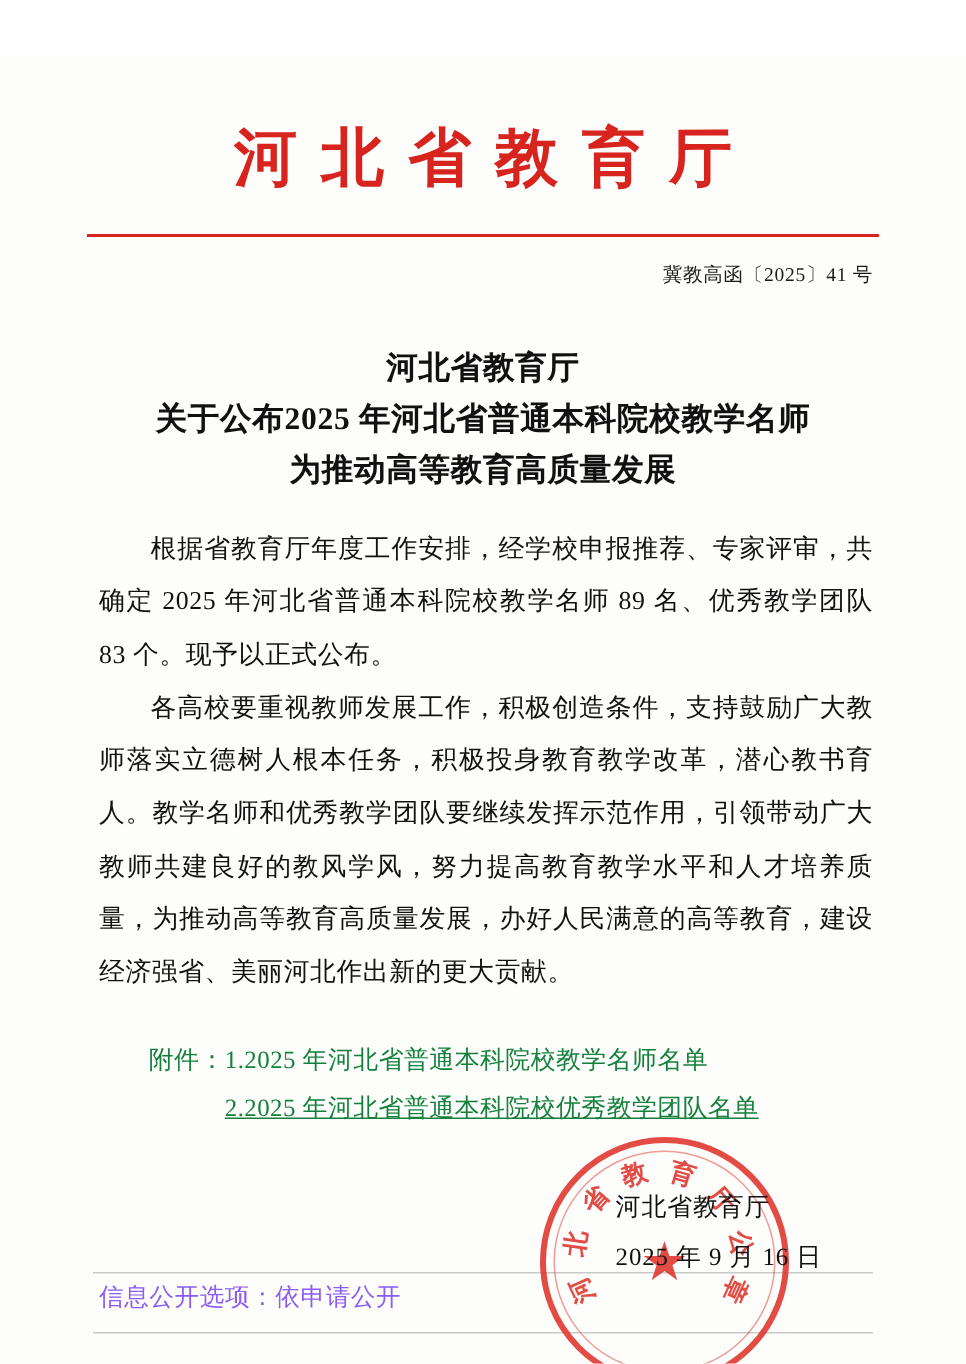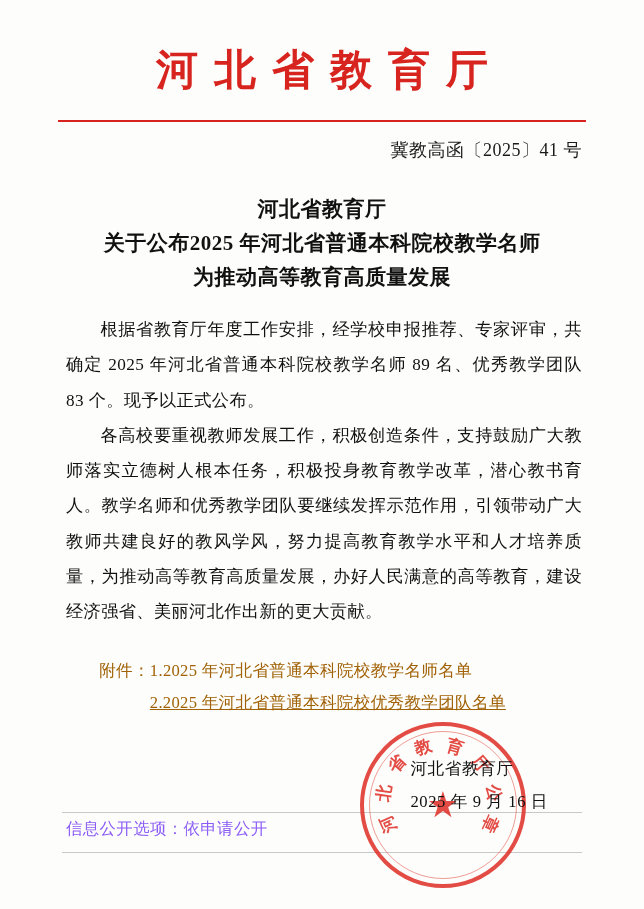--- a/index.html
+++ b/index.html
@@ -12,20 +12,21 @@
     height: 909px;
     position: relative;
     font-family: "Liberation Serif", "DejaVu Serif", serif;
     color: #1a1a1a;
     overflow: hidden;
   }
   .page {
     position: absolute;
     inset: 0;
     background: #fdfdfb;
+    margin-top: 36px;
   }
 
   
   .masthead {
     position: absolute;
     top: 46px;
     left: 0;
     right: 0;
     text-align: center;
   }
@@ -46,21 +47,21 @@
     right: 58px;
     height: 2px;
     background: #d8241f;
   }
 
   
   .doc-number {
     position: absolute;
     top: 138px;
     right: 62px;
-    font-size: 18px;
+    font-size: 13px;
     letter-spacing: 0.5px;
     color: #1a1a1a;
   }
 
   
   .title-block {
     position: absolute;
     top: 192px;
     left: 62px;
     right: 62px;
@@ -95,21 +96,21 @@
 
   
   .attach-block {
     position: absolute;
     top: 655px;
     left: 66px;
     right: 52px;
     font-size: 16.6px;
     line-height: 1.95;
     letter-spacing: 0.3px;
-    color: #a16207;
+    color: #15803d;
   }
   .attach-line-1 { text-indent: 2em; }
   .attach-line-2 { padding-left: 5.05em; text-decoration: underline; }
 
   
   .sign-block {
     position: absolute;
     top: 752px;
     right: 96px;
     text-align: left;

